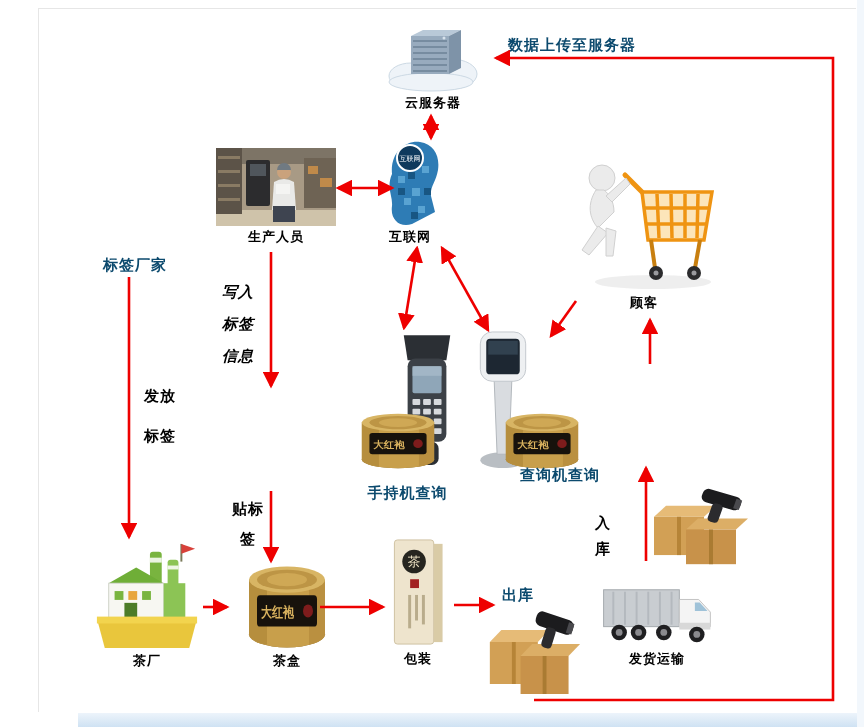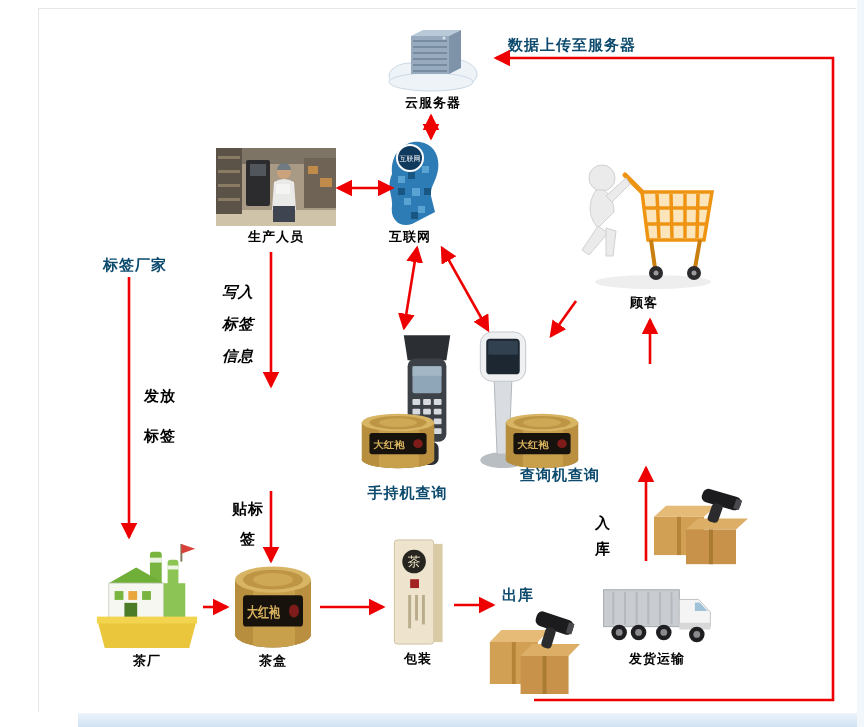--- a/index.html
+++ b/index.html
@@ -252,21 +252,21 @@
       <rect x="20" y="52" width="9" height="9" fill="#79b43f"></rect>
       <rect x="34" y="52" width="9" height="9" fill="#e8a63c"></rect>
       <rect x="48" y="52" width="9" height="9" fill="#79b43f"></rect>
       <rect x="30" y="64" width="13" height="16" fill="#4c7c28"></rect>
       <polygon points="2,80 104,80 96,110 10,110" fill="#e9c63c"></polygon>
       <rect x="2" y="78" width="102" height="7" fill="#f2d44e"></rect>
     </svg>
     <div class="label">茶厂</div>
   </div>
 
-  <div class="node" style="left:230px; top:564px; width:86px;justify-content:space-between;">
+  <div class="node" style="left:244px; top:564px; width:86px;justify-content:space-between;">
     <svg width="84" height="86" viewBox="0 0 84 66" preserveAspectRatio="none">
       <use href="#sym-can"></use>
     </svg>
     <div class="label">茶盒</div>
   </div>
 
   <div class="node" style="left:388px; top:536px; width:60px;">
     <svg class="icon" width="60" height="112" viewBox="0 0 60 114">
       <rect x="6" y="4" width="40" height="106" rx="3" fill="#eee4cd" stroke="#cfc2a2"></rect>
       <rect x="46" y="8" width="9" height="100" fill="#d9cba6"></rect>

